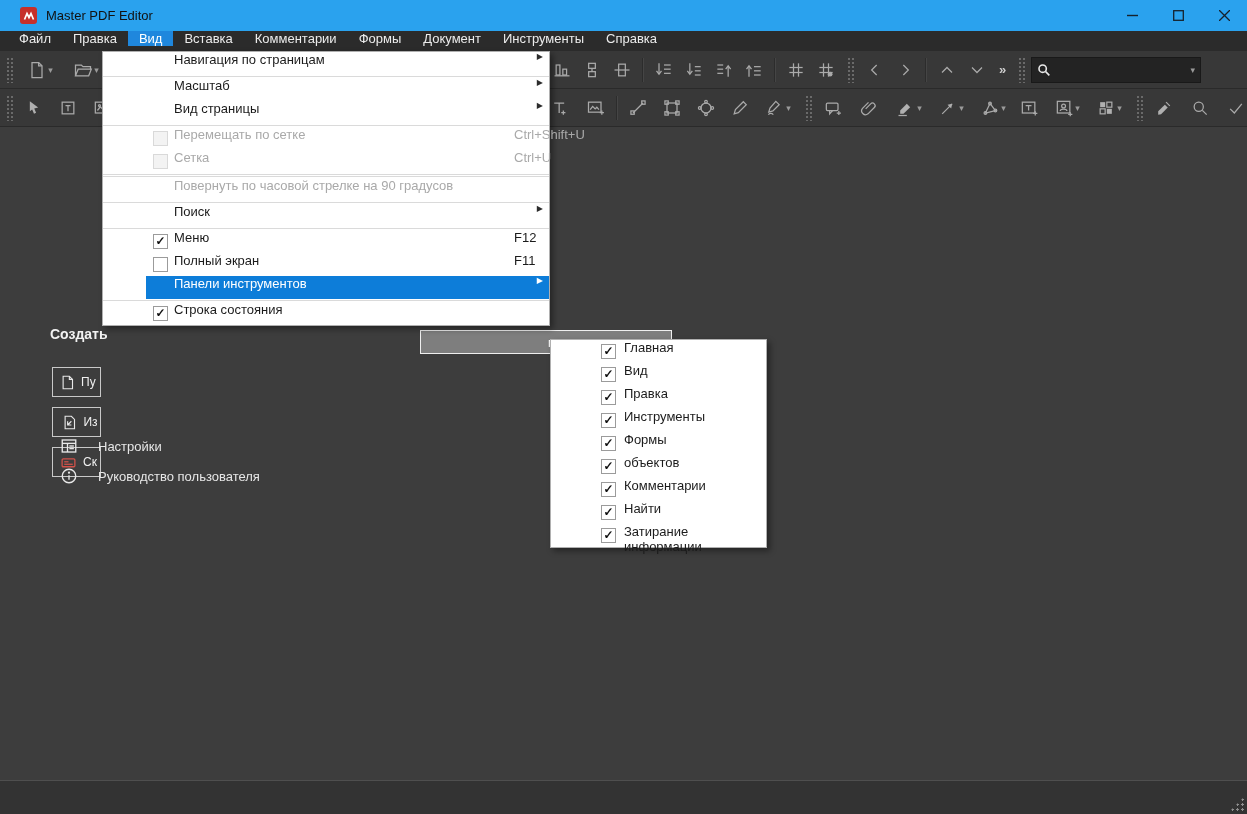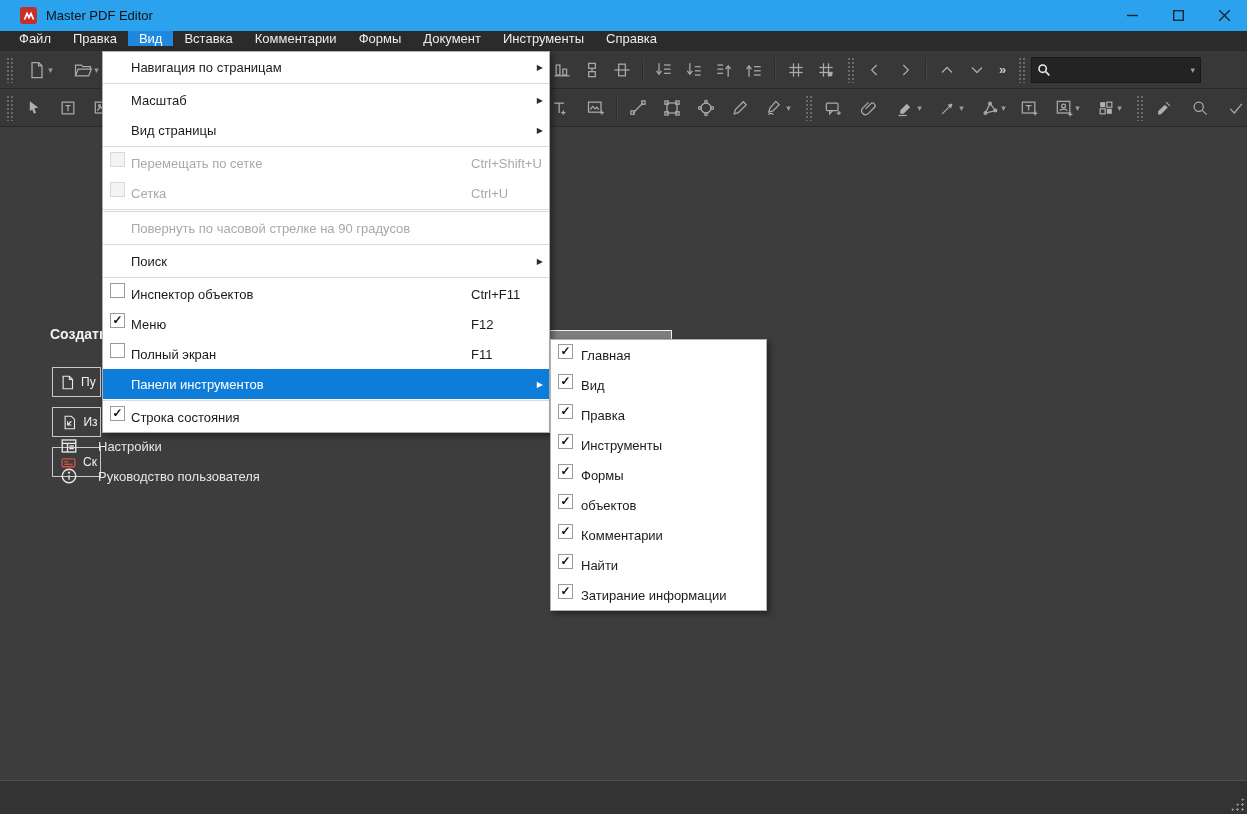--- a/index.html
+++ b/index.html
@@ -51,22 +51,22 @@
   
   .statusbar{position:absolute;left:0;top:781px;width:1247px;height:33px;background:#333333;}
   .grip{position:absolute;right:3px;bottom:3px;width:14px;height:14px;
     background-image:radial-gradient(circle,#8f8f8f 1.1px,transparent 1.3px);background-size:5px 5px;
     clip-path:polygon(100% 0,100% 100%,0 100%);}
   
   .ddmenu{position:absolute;background:#fff;border:1px solid #b0b0b0;box-shadow:3px 3px 6px rgba(0,0,0,.4);
           z-index:40;box-sizing:border-box;}
   #view-menu{left:102px;top:51px;width:448px;}
   #tb-submenu{left:550px;top:339px;width:217px;z-index:41;}
-  .m-item{position:relative;height:30px;display:flex;align-items:center;padding-left:28px;
-          font-size:13px;color:#1b1b1b;box-sizing:border-box;}
+  .m-item{position:relative;height:23px;display:flex;padding-left:28px;
+          font-size:13px;color:#1b1b1b;box-sizing:border-box;margin-left:43px;}
   .m-item.disabled{color:#a9a9a9;}
   .m-item.hl{background:#0d7dd9;color:#fff;}
   .cb{position:absolute;left:7px;top:4px;width:13px;height:13px;border:1px solid #9b9b9b;background:#fff;
       font-size:12px;font-weight:bold;line-height:13px;text-align:center;color:#0f0f0f;}
   .m-item.disabled .cb{border-color:#d9d9d9;background:#f3f3f3;}
   .sc{position:absolute;left:368px;}
   .arr{position:absolute;right:6px;font-size:8px;color:#2c2c2c;}
   .m-item.hl .arr{color:#fff;}
   .m-sep{height:1px;background:#dadada;margin:1px 0;}
   #tb-submenu .m-item{padding-left:30px;}
@@ -492,25 +492,20 @@
       <div class="m-item disabled">
         <span>Повернуть по часовой стрелке на 90 градусов</span>
       </div>
       <div class="m-sep"></div>
       <div class="m-item">
         <span>Поиск</span>
         <span class="arr">▶</span>
       </div>
       <div class="m-sep"></div>
       <div class="m-item">
-        <span class="cb"></span>
-        <span>Инспектор объектов</span>
-        <span class="sc">Ctrl+F11</span>
-      </div>
-      <div class="m-item">
         <span class="cb">✓</span>
         <span>Меню</span>
         <span class="sc">F12</span>
       </div>
       <div class="m-item">
         <span class="cb"></span>
         <span>Полный экран</span>
         <span class="sc">F11</span>
       </div>
       <div class="m-item hl">

